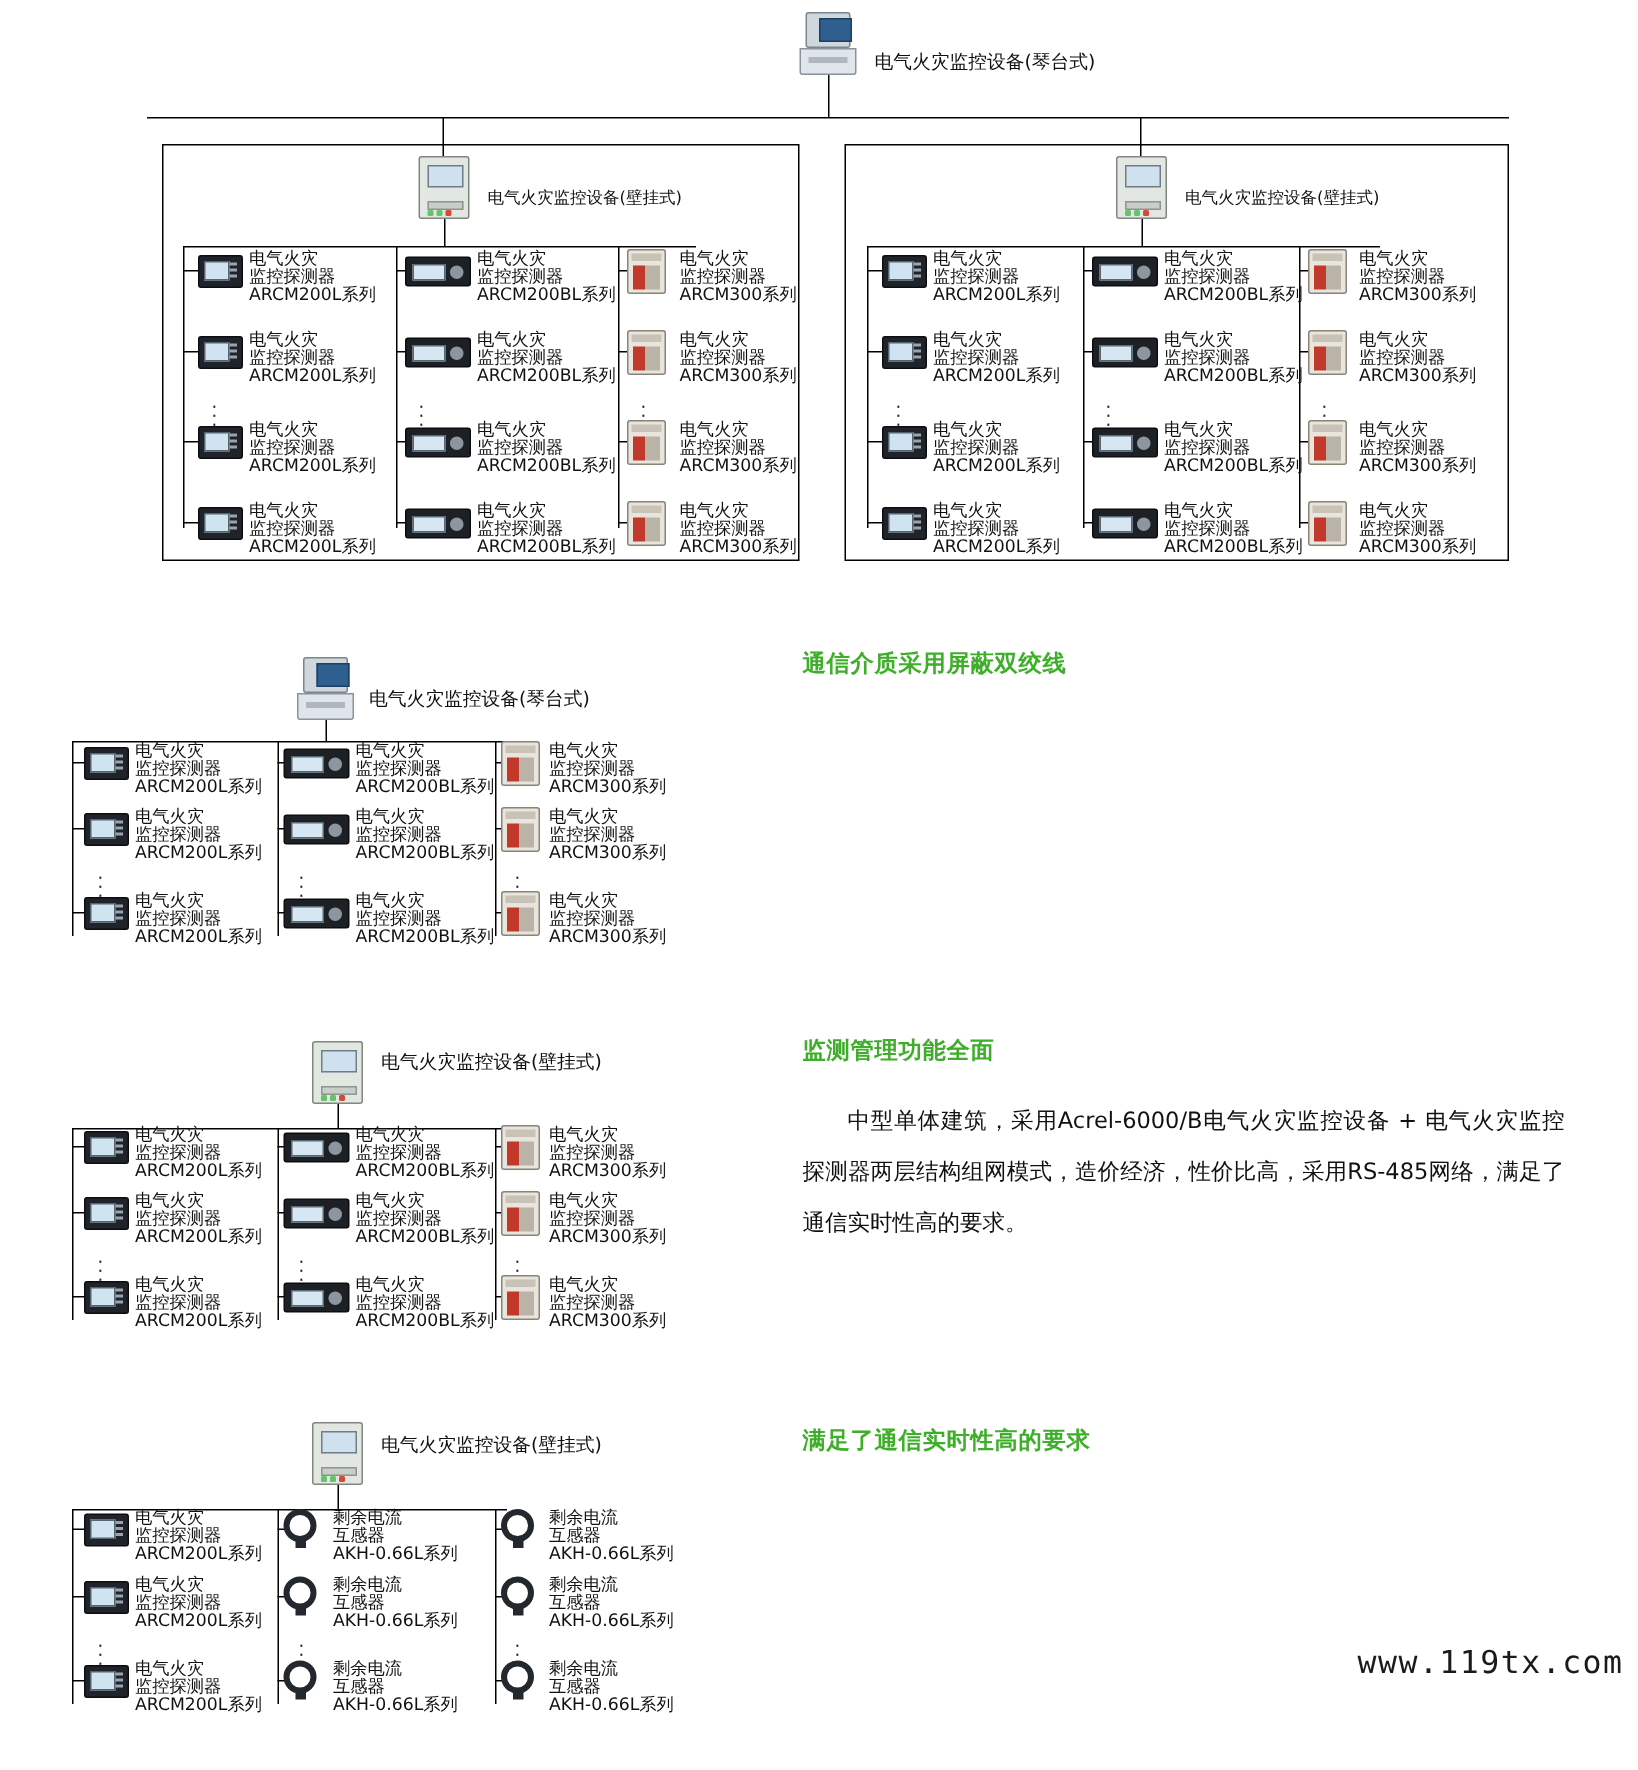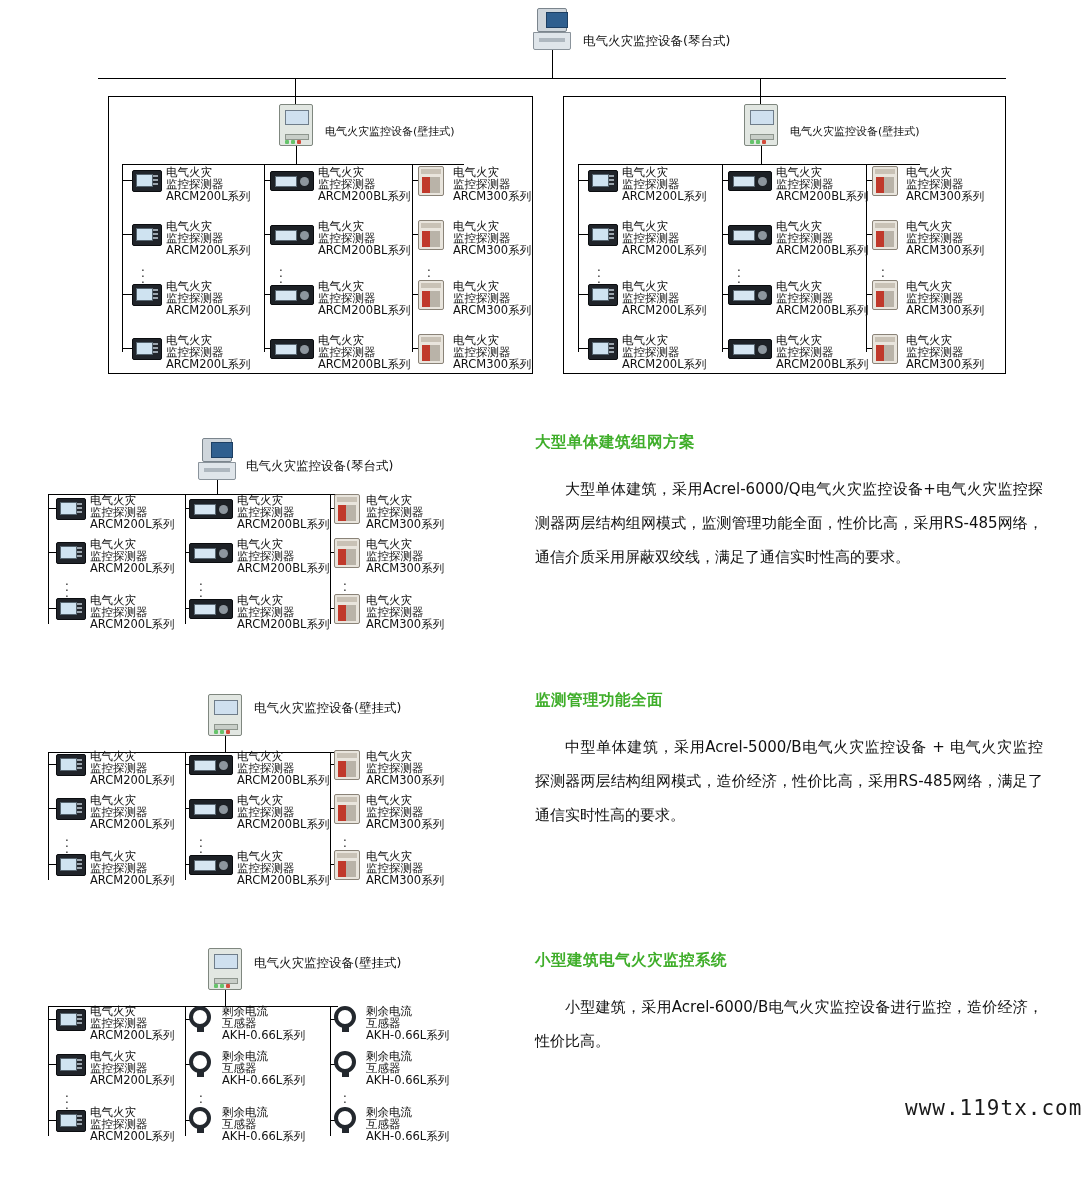--- a/index.html
+++ b/index.html
@@ -935,24 +935,22 @@
     <div class="line hline" style="left:330px; top:1120px; width:6px;"></div>
     <div class="dev-ct" style="left:334px; top:1107px;">
         <div class="ring"></div>
         <div class="tail"></div>
       </div>
     <div class="lbl" style="left:366px; top:1106px;">剩余电流</div>
     <div class="lbl" style="left:366px; top:1118px;">互感器</div>
     <div class="lbl" style="left:366px; top:1130px;">AKH-0.66L系列</div>
   </div>
 
-  <div class="sec-title" style="left:535px; top:432px;">大型单体建筑组网方案</div>
-  <div class="sec-body" style="left:535px; top:472px; width:508px;">大型单体建筑，采用Acrel-6000/Q电气火灾监控设备+电气火灾监控探测器两层结构组网模式，监测管理功能全面，性价比高，采用RS-485网络，通信介质采用屏蔽双绞线，满足了通信实时性高的要求。</div>
+  <div class="sec-title" style="left:535px; top:432px;">通信介质采用屏蔽双绞线</div>
 
   <div class="sec-title" style="left:535px; top:690px;">监测管理功能全面</div>
-  <div class="sec-body" style="left:535px; top:730px; width:508px;">中型单体建筑，采用Acrel-5000/B电气火灾监控设备 + 电气火灾监控探测器两层结构组网模式，造价经济，性价比高，采用RS-485网络，满足了通信实时性高的要求。</div>
-
-  <div class="sec-title" style="left:535px; top:950px;">小型建筑电气火灾监控系统</div>
-  <div class="sec-body" style="left:535px; top:990px; width:508px;">小型建筑，采用Acrel-6000/B电气火灾监控设备进行监控，造价经济，性价比高。</div>
+  <div class="sec-body" style="left:535px; top:730px; width:508px;">中型单体建筑，采用Acrel-6000/B电气火灾监控设备 + 电气火灾监控探测器两层结构组网模式，造价经济，性价比高，采用RS-485网络，满足了通信实时性高的要求。</div>
+
+  <div class="sec-title" style="left:535px; top:950px;">满足了通信实时性高的要求</div>
 
   <div class="watermark" style="left:905px; top:1096px;">www.119tx.com</div>
 
 </div>
 
 </body></html>

